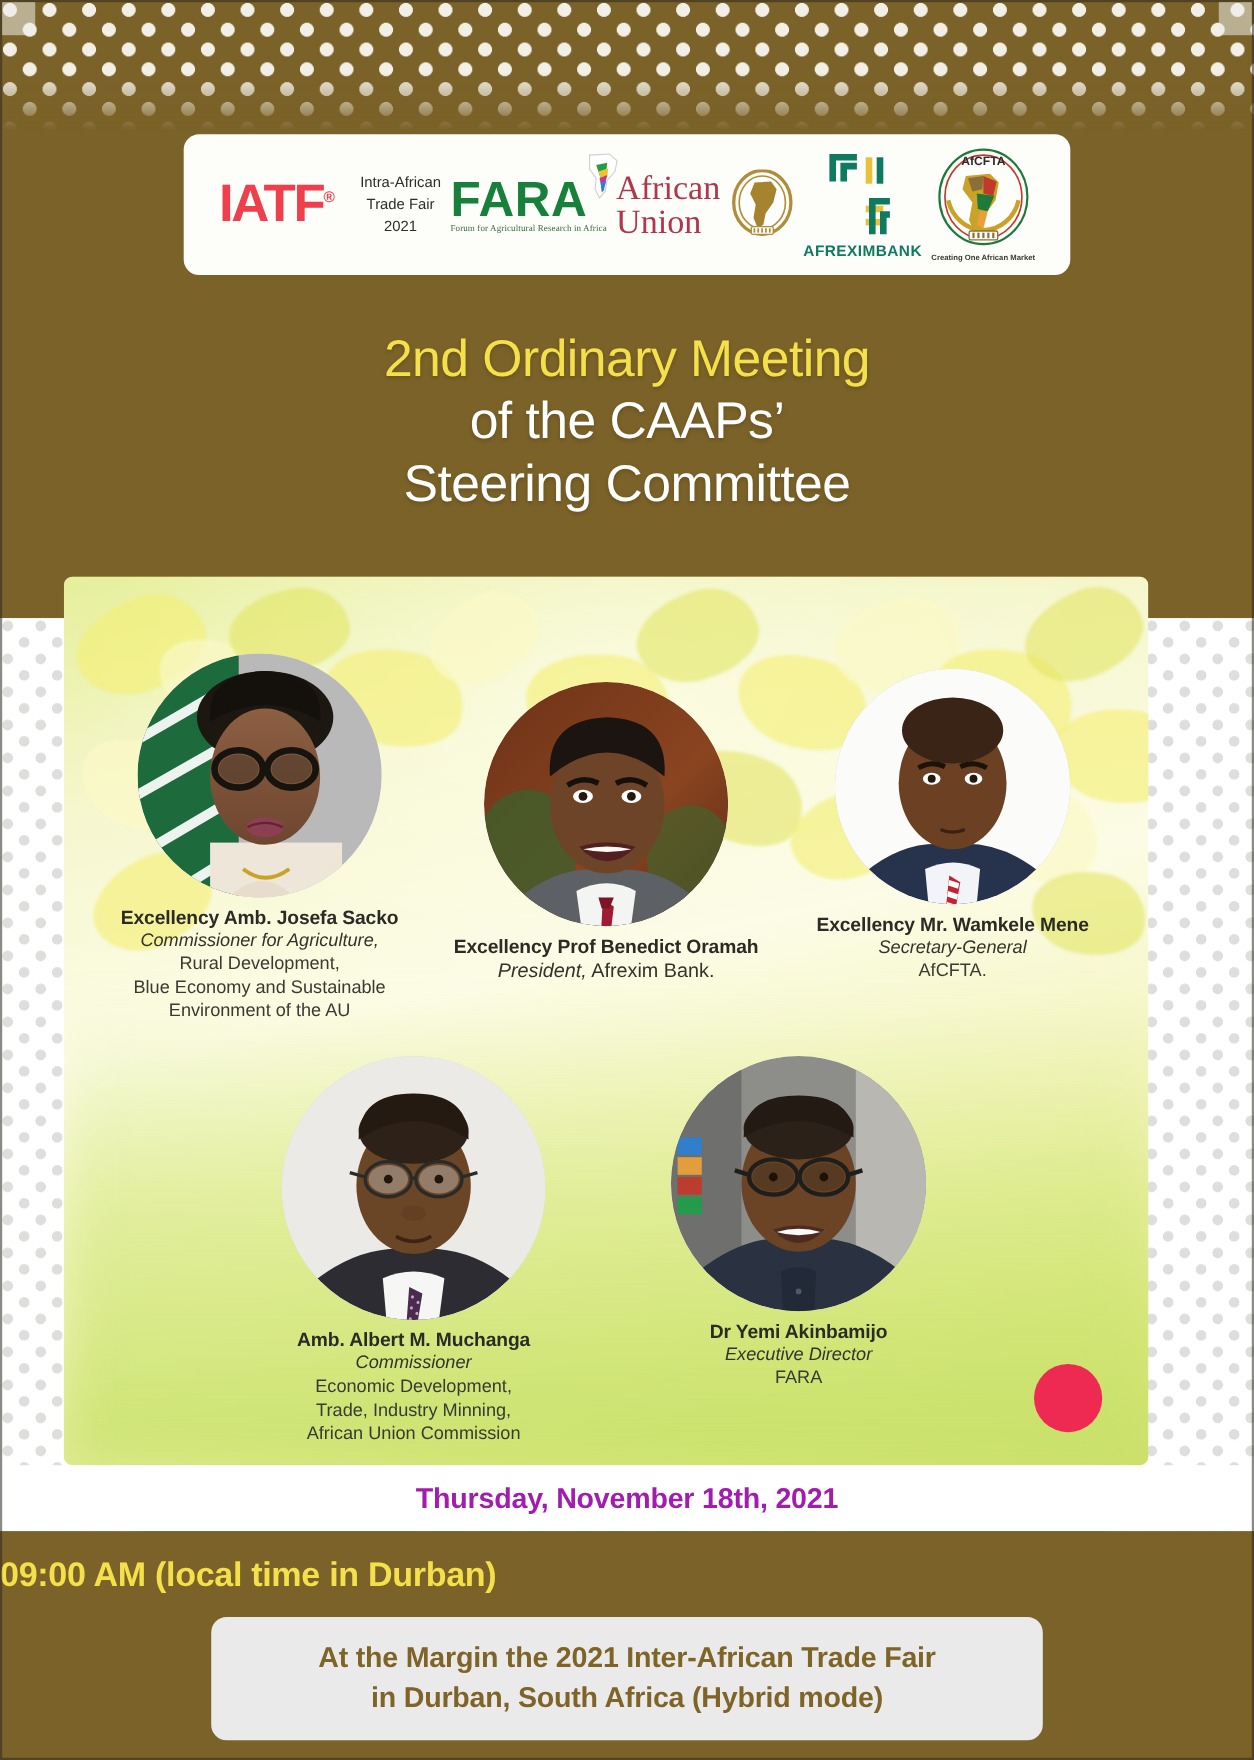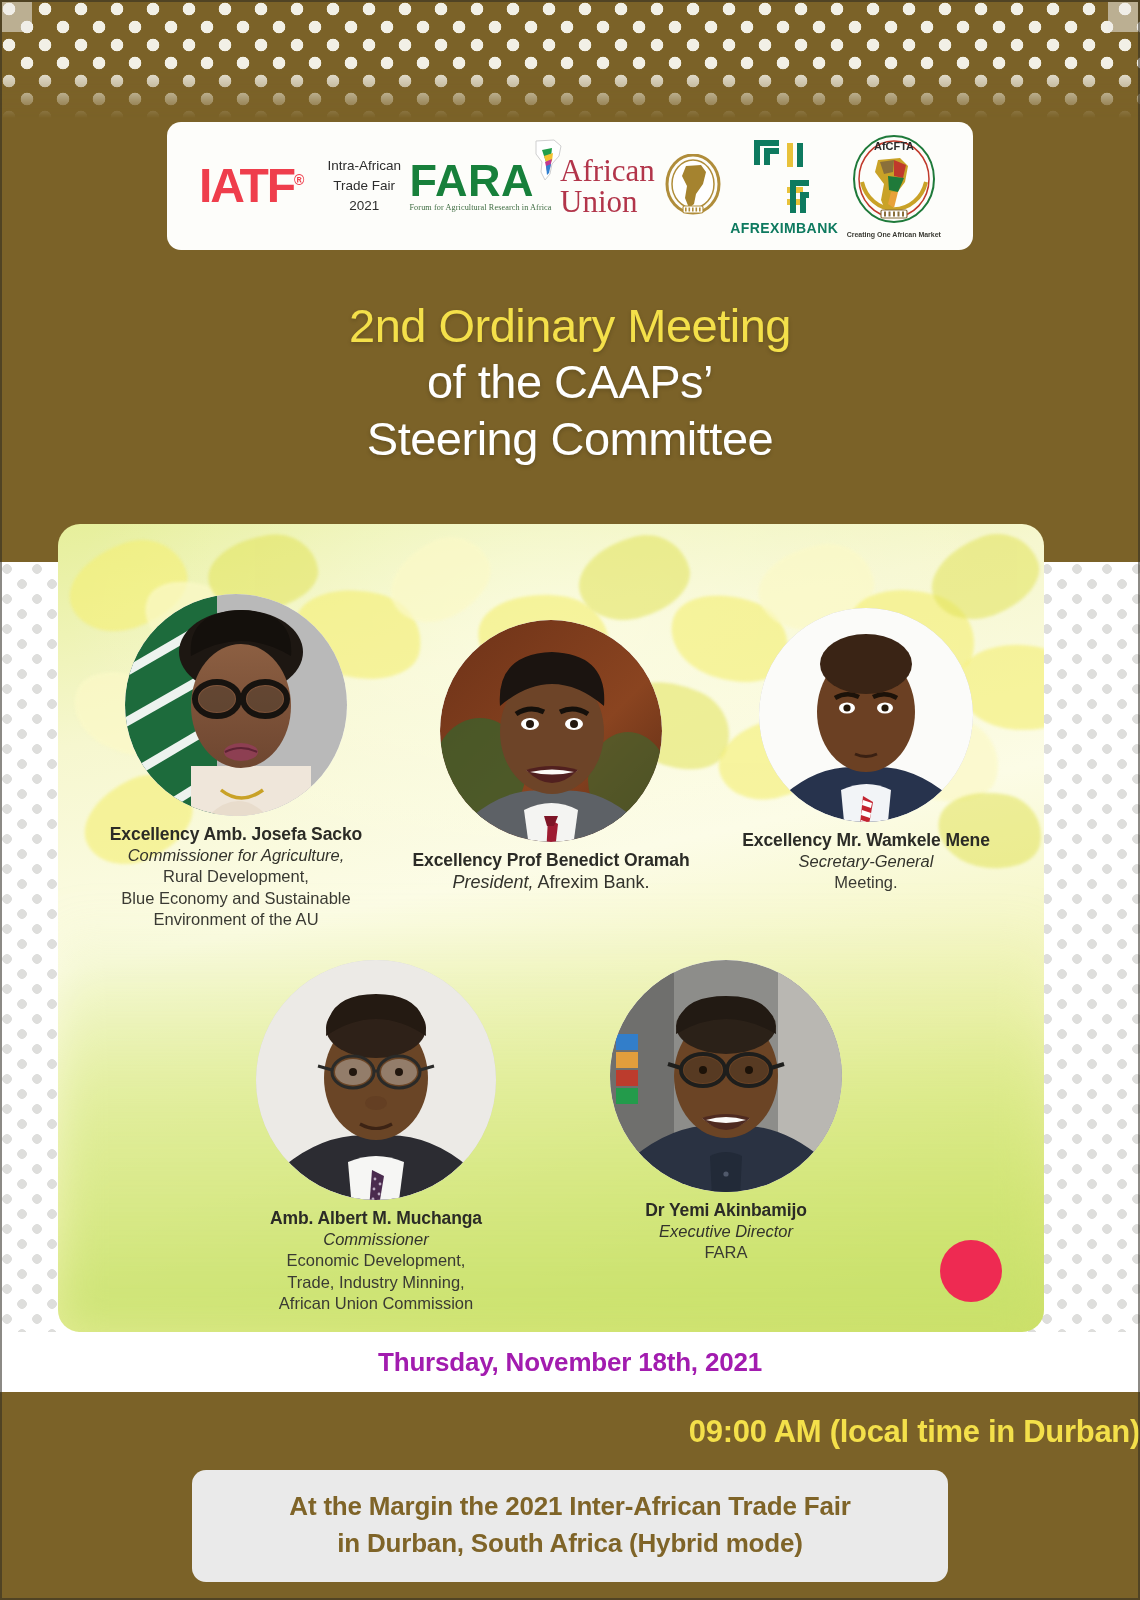--- a/index.html
+++ b/index.html
@@ -177,21 +177,21 @@
   .title .ln1 { color: #f4e04a; display: block; }
   .title .ln2, .title .ln3 { display: block; }
 
   
   .photo-card {
     position: absolute;
     left: 58px;
     top: 524px;
     width: 986px;
     height: 808px;
-    border-radius: 22px;
+    border-radius: 8px;
     overflow: hidden;
     background:
       radial-gradient(ellipse 70% 50% at 50% 12%, rgba(255,255,240,0.55), rgba(255,255,240,0) 70%),
       linear-gradient(168deg, #e6ef9b 0%, #f6f7cf 22%, #fcfce6 44%, #f2f4b8 68%, #dbe77d 88%, #cfe06a 100%);
   }
   .leaf {
     position: absolute;
     background: #f4ef74;
     opacity: 0.62;
     border-radius: 60% 40% 55% 45% / 50% 55% 45% 50%;
@@ -280,21 +280,21 @@
     position: absolute;
     left: 0; right: 0;
     top: 1392px;
     bottom: 0;
     background: #7b6228;
   }
   .time-text {
     position: absolute;
     left: 0; right: 0;
     top: 22px;
-    text-align: right;
+    text-align: left;
     font-size: 31px;
     font-weight: bold;
     color: #f4e04a;
     letter-spacing: -0.3px;
   }
   .venue-box {
     position: absolute;
     left: 192px;
     top: 78px;
     width: 756px;
@@ -563,21 +563,21 @@
                 <path d="M76 90 q12 -7 24 -1" stroke="#1c1209" stroke-width="4.5" fill="none"></path>
                 <path d="M114 89 q12 -6 24 1" stroke="#1c1209" stroke-width="4.5" fill="none"></path>
                 <path d="M96 146 q11 5 22 0" stroke="#3a2012" stroke-width="3" fill="none"></path>
               </g>
             </svg>
           </div>
         </div>
         <div class="caption">
           <div class="sp-name">Excellency Mr. Wamkele Mene</div>
           <div class="sp-role">Secretary-General</div>
-          <div class="sp-extra">Meeting.</div>
+          <div class="sp-extra">AfCFTA.</div>
         </div>
       </div>
 
     </div>
 
     <div class="row row-2" style="gap:50px;">
 
       <div class="speaker" style="width:300px;">
         <div class="portrait-wrap">
           <div class="portrait" style="width:240px;height:240px;">

